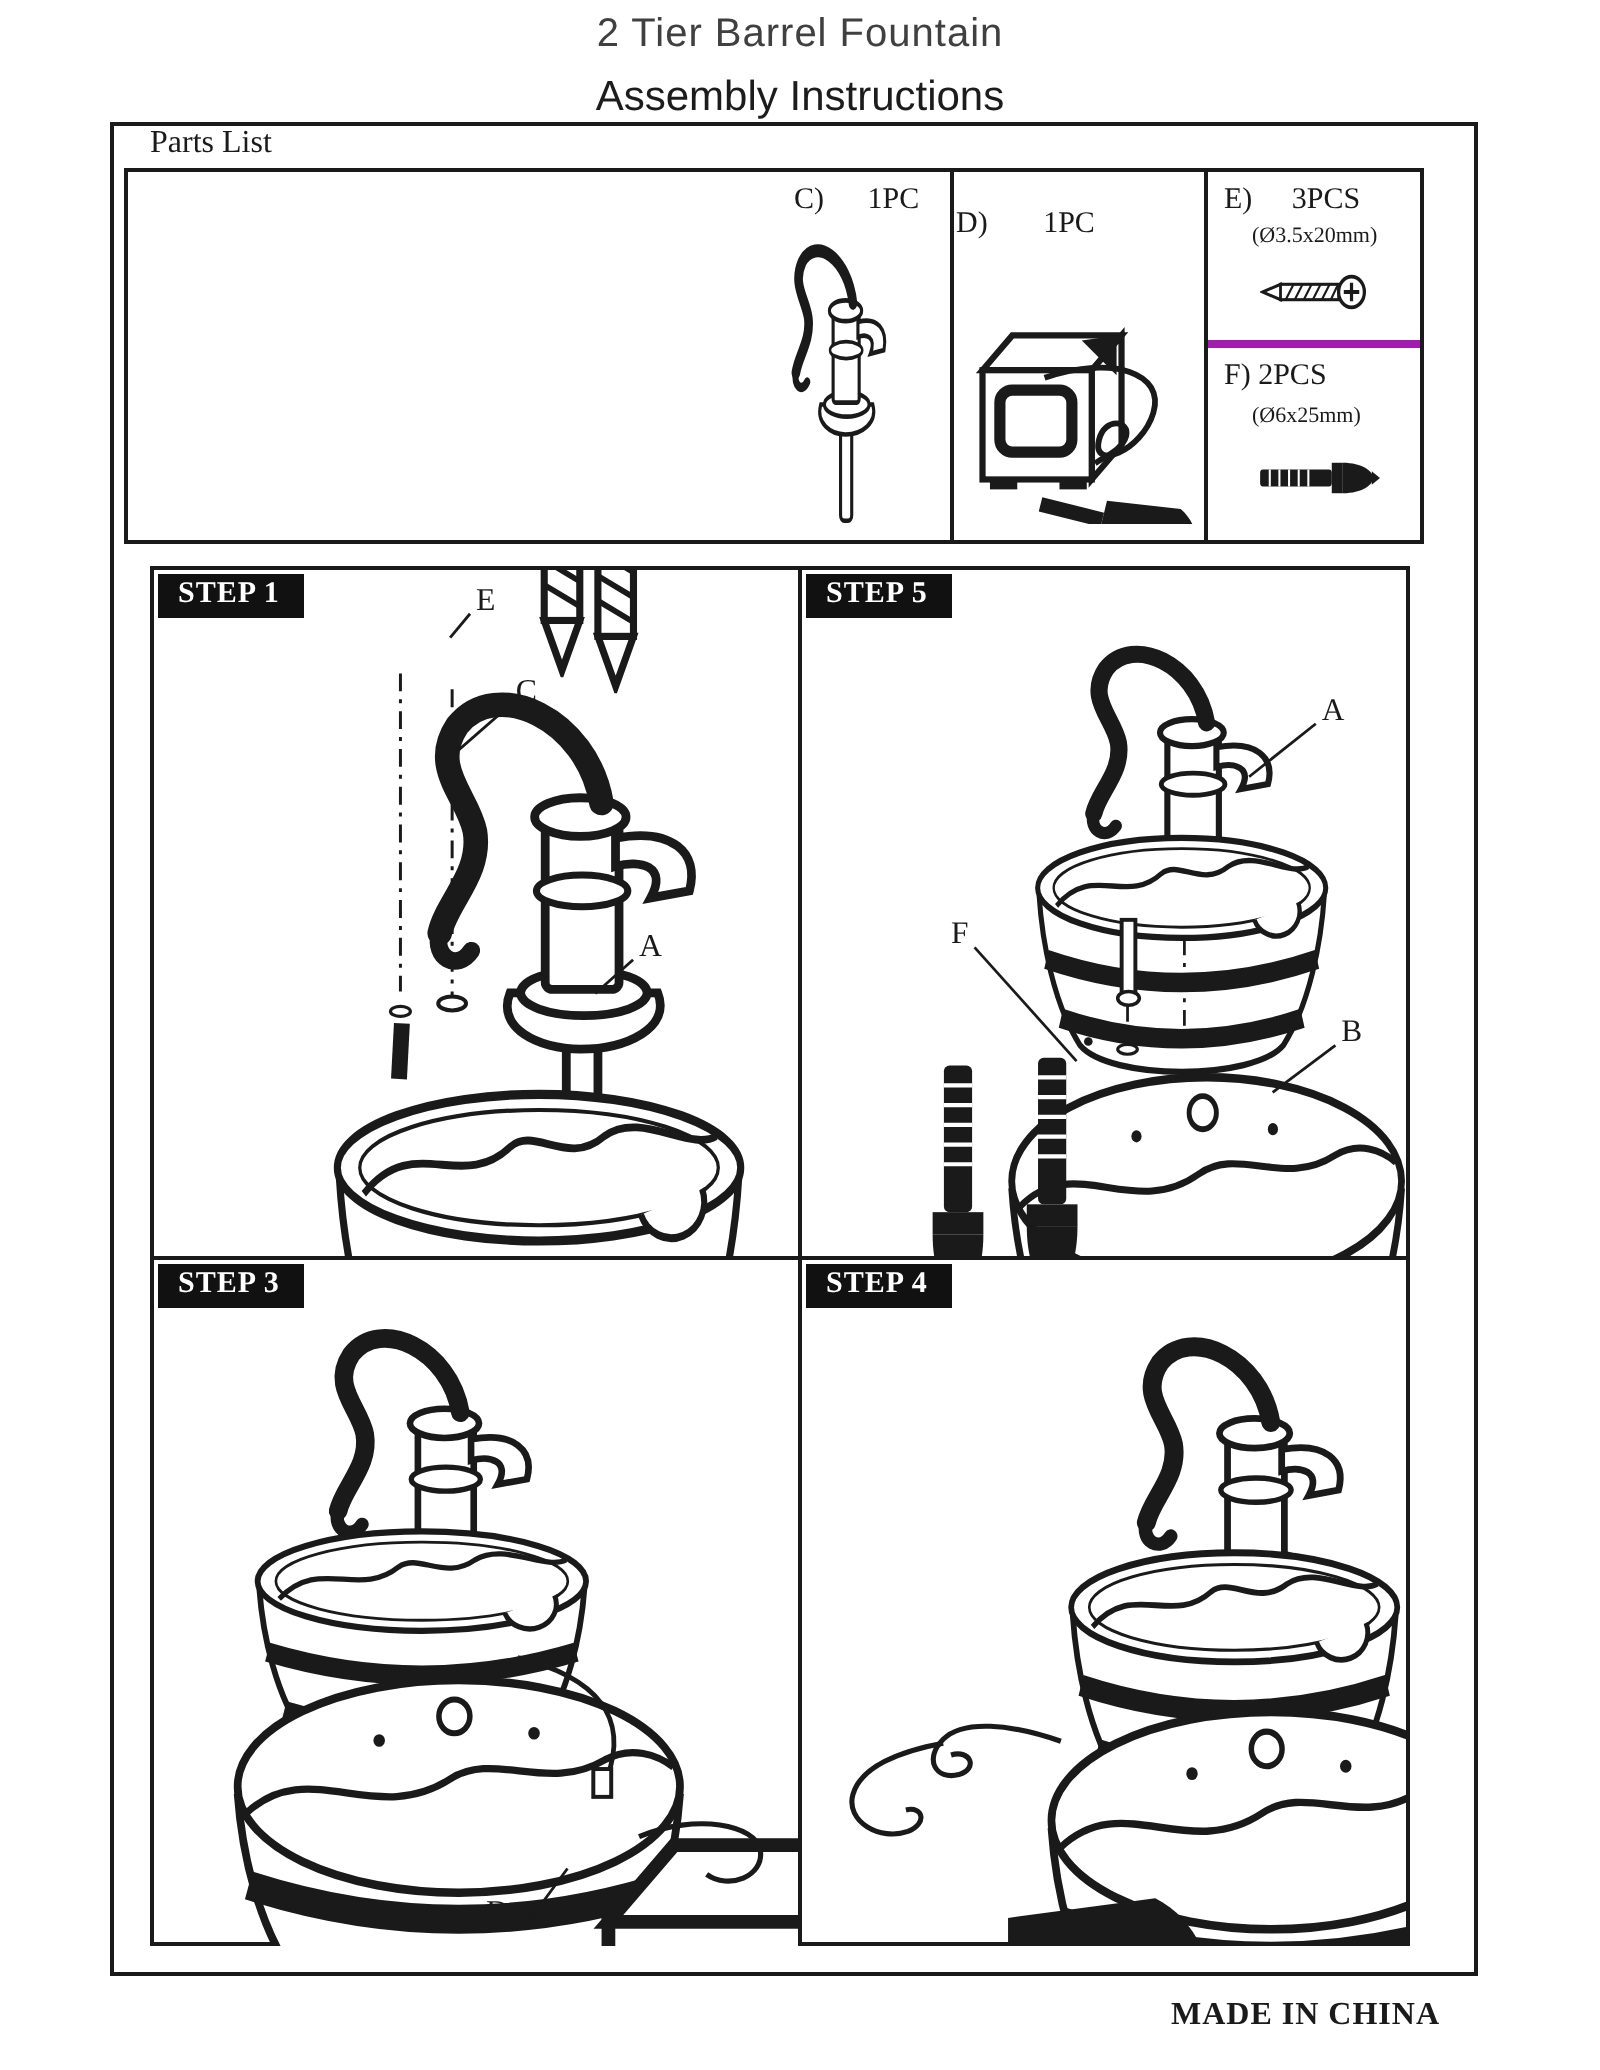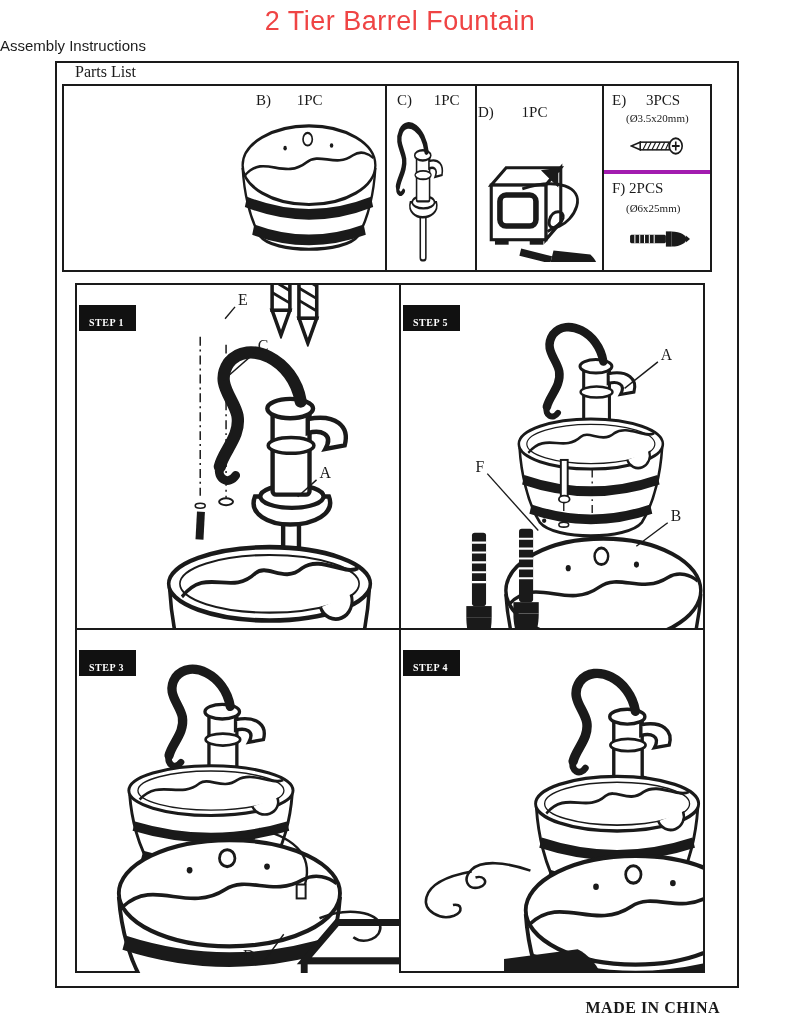--- a/index.html
+++ b/index.html
@@ -3,26 +3,26 @@
 <meta charset="utf-8">
 <style>
   * { margin:0; padding:0; box-sizing:border-box; }
   html,body { background:#fff; }
   .sheet {
     position:relative; width:800px; height:1035px; background:#fff;
     font-family:"Liberation Serif", serif; color:#1a1a1a; overflow:hidden;
   }
   .title {
     position:absolute; left:0; top:6px; width:100%; text-align:center;
-    font-family:"Liberation Sans", sans-serif; font-size:27px; color:#ef4444;
+    font-family:"Liberation Sans", sans-serif; font-size:20px; color:#404040;
     letter-spacing:0.5px;
   }
   .subtitle {
-    position:absolute; left:0; top:37px; width:100%; text-align:left;
-    font-family:"Liberation Sans", sans-serif; font-size:15px; color:#1c1c1c;
+    position:absolute; left:0; top:37px; width:100%; text-align:center;
+    font-family:"Liberation Sans", sans-serif; font-size:21px; color:#1c1c1c;
   }
   .outer-border {
     position:absolute; left:55px; top:61px; width:684px; height:927px;
     border:2px solid #1a1a1a;
   }
   .parts-heading {
     position:absolute; left:75px; top:63px; font-size:16px;
   }
   .parts-table {
     position:absolute; left:62px; top:84px; width:650px; height:188px;
@@ -47,22 +47,22 @@
     border:2px solid #1a1a1a;
   }
   .steps-vdiv { position:absolute; left:322px; top:0; width:2px; height:100%; background:#1a1a1a; }
   .steps-hdiv { position:absolute; left:0; top:343px; width:100%; height:2px; background:#1a1a1a; }
   .quad { position:absolute; width:322px; height:343px; }
   .q1 { left:0; top:0; }
   .q2 { left:324px; top:0; width:302px; }
   .q3 { left:0; top:345px; }
   .q4 { left:324px; top:345px; width:302px; }
   .step-label {
-    position:absolute; left:2px; top:20px; background:#111; color:#fff;
-    font-size:10px; font-weight:bold; padding:12px 12px 3px 10px; letter-spacing:0.5px;
+    position:absolute; left:2px; top:2px; background:#111; color:#fff;
+    font-size:15px; font-weight:bold; padding:2px 12px 3px 10px; letter-spacing:0.5px;
     z-index:2;
   }
   .quad svg { position:absolute; left:0; top:0; }
   .footer {
     position:absolute; left:0; top:999px; width:720px; text-align:right;
     font-size:16px; font-weight:bold; letter-spacing:0.5px;
   }
   svg text { font-family:"Liberation Serif", serif; font-size:16px; fill:#1a1a1a; }
   .hidden-defs { position:absolute; width:0; height:0; overflow:hidden; }
 </style>
@@ -141,29 +141,20 @@
 
   <div class="title">2 Tier Barrel Fountain</div>
   <div class="subtitle">Assembly Instructions</div>
 
   <div class="outer-border"></div>
   <div class="parts-heading">Parts List</div>
 
   <div class="parts-table">
 
 
-    <div class="pcell cell-b">
-      <div class="cell-label" style="left:26px;">
-        <span>B)</span>
-        <span class="qty" style="margin-left:22px;">1PC</span>
-      </div>
-      <svg class="cell-art" style="left:6px; top:30px; width:146px; height:152px;" viewBox="0 0 220 170" preserveAspectRatio="none">
-        <use href="#sym-barrel-b"></use>
-      </svg>
-    </div>
 
     <div class="pcell cell-c">
       <div class="cell-label" style="left:10px;">
         <span>C)</span>
         <span class="qty" style="margin-left:18px;">1PC</span>
       </div>
       <svg class="cell-art" style="left:6px; top:30px; width:62px; height:150px;" viewBox="0 0 100 160" preserveAspectRatio="none">
         <use href="#sym-pump"></use>
       </svg>
     </div>

